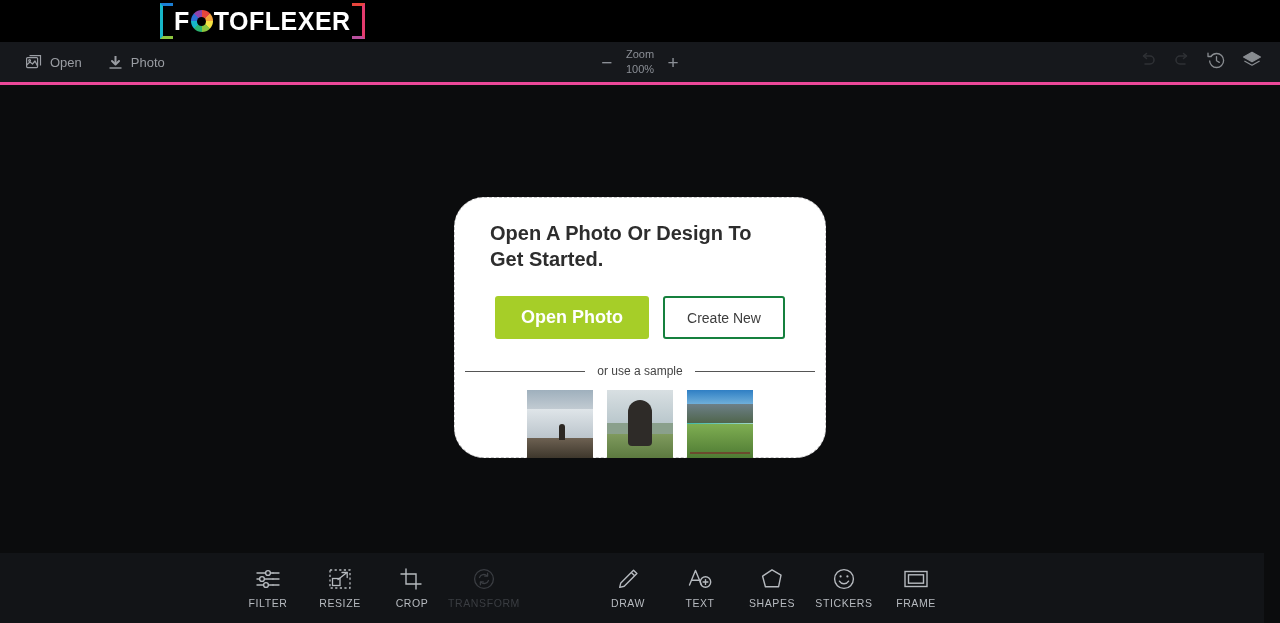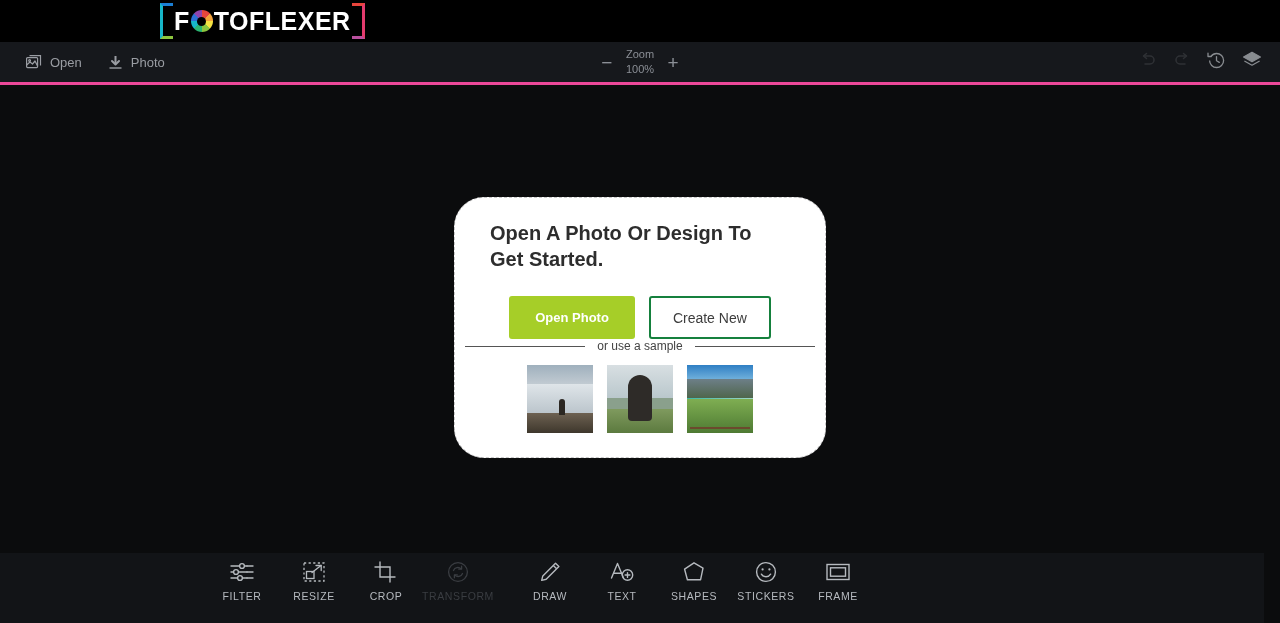--- a/index.html
+++ b/index.html
@@ -97,30 +97,30 @@
   }
   .modal-title {
     width:300px; color:#2d2d2d;
     font-size:20px; font-weight:bold; line-height:1.3;
   }
   .modal-actions {
     margin-top:24px; display:flex; align-items:center; gap:14px;
   }
   .btn-primary {
     background:#a6ce28; color:#ffffff; border:none; border-radius:3px;
-    padding:0 26px; height:43px; font-size:13px; font-weight:bold;
+    padding:0 26px; height:43px; font-size:18px; font-weight:bold;
     cursor:pointer; font-family:"Liberation Sans", sans-serif;
   }
   .btn-secondary {
     background:#ffffff; color:#3d3d3d; border:2px solid #15803d;
     border-radius:3px; padding:0 22px; height:43px; font-size:14px;
     cursor:pointer; font-family:"Liberation Sans", sans-serif;
   }
   .divider {
-    width:350px; display:flex; align-items:center; gap:12px;
+    margin-top:25px; width:350px; display:flex; align-items:center; gap:12px;
   }
   .divider .line { flex:1; height:1px; background:#555555; }
   .divider .txt { font-size:12px; color:#444; white-space:nowrap; }
   .samples { margin-top:12px; display:flex; gap:14px; }
   .thumb {
     width:66px; height:68px; cursor:pointer; position:relative;
     overflow:hidden; background:#cfd6da;
   }
   .thumb .sky, .thumb .mid, .thumb .fg { position:absolute; left:0; width:100%; }
 
@@ -151,21 +151,21 @@
     background:linear-gradient(90deg,#3fb8a8,#9fd6c6);
   }
   .t3 .fence {
     position:absolute; left:4%; bottom:6%; width:92%; height:2px;
     background:#6b4a2d;
   }
 
   
   .bottombar {
     position:absolute; left:0; bottom:0; width:1264px; height:70px;
-    background:#121417; display:flex; align-items:flex-start;
+    background:#121417; display:flex; align-items:center;gap:26px;
   }
   .tool-group { display:flex; align-items:center; height:56px; }
   .tool {
     width:72px; display:flex; flex-direction:column; align-items:center;
     gap:7px; cursor:pointer; color:#b6babf;
   }
   .tool.disabled { color:#3a3d42; cursor:default; }
   .tool .tlabel { font-size:10.5px; letter-spacing:.6px; }
   .tool svg { display:block; }
   .spacer-l { width:206px; }

